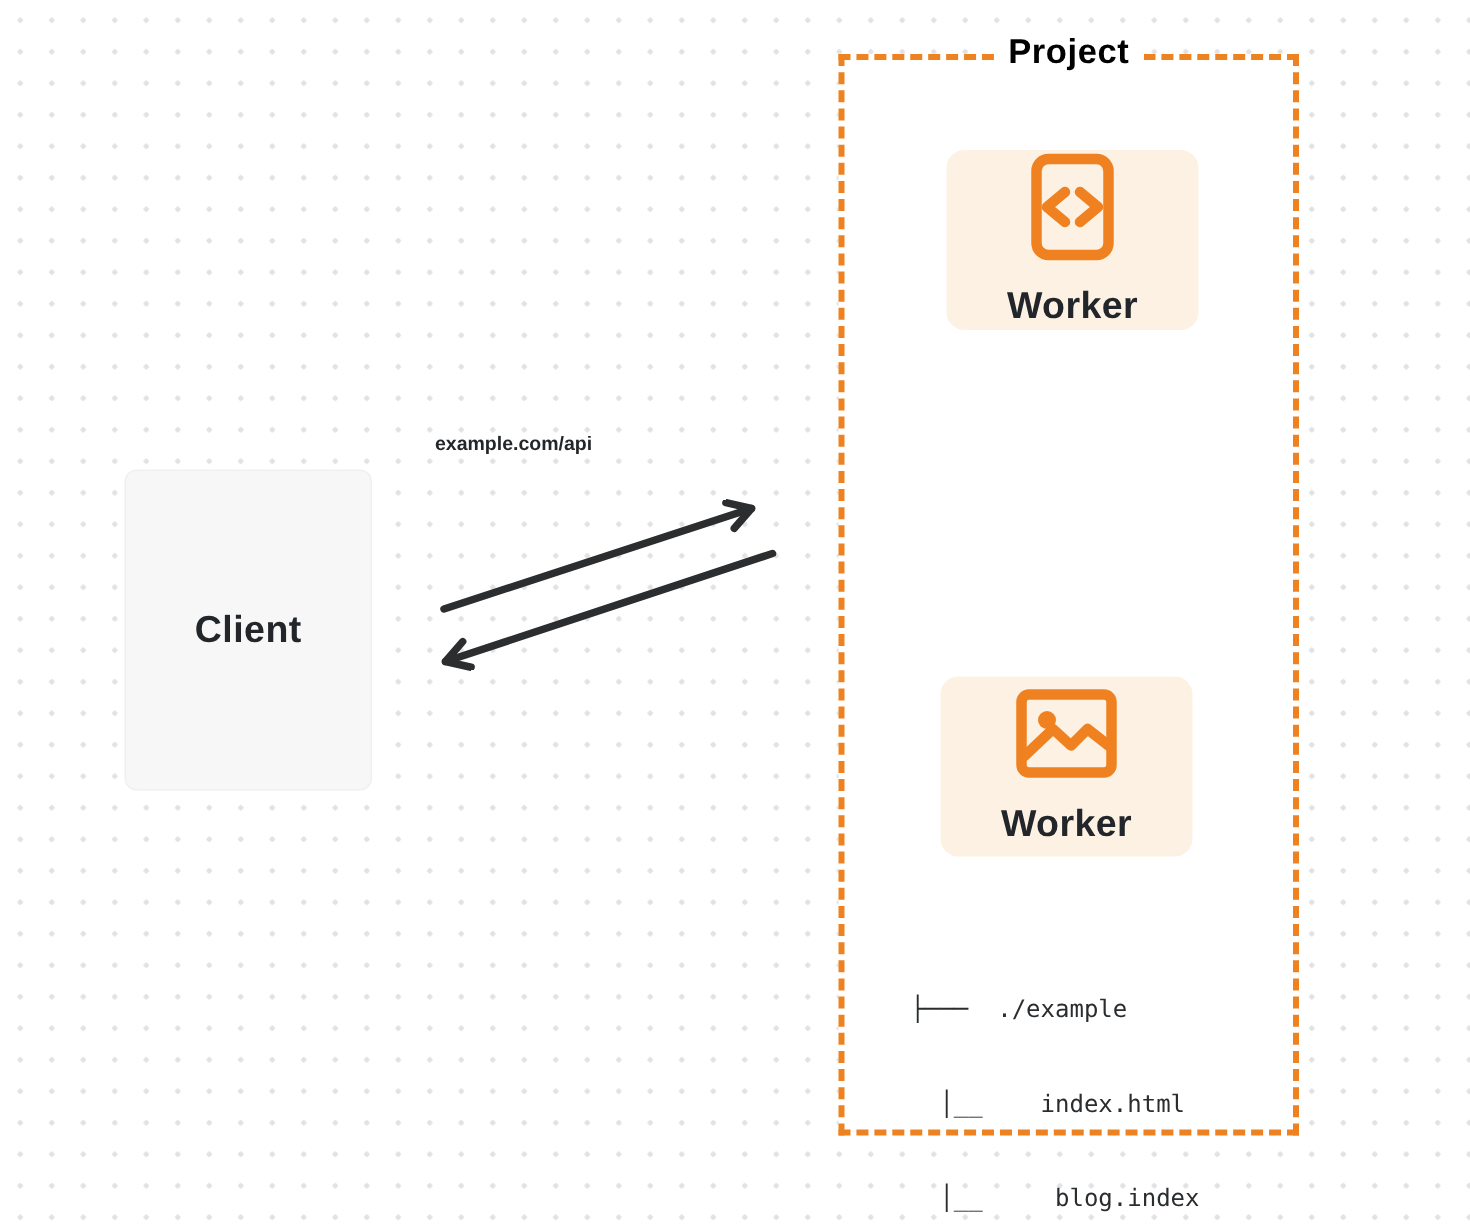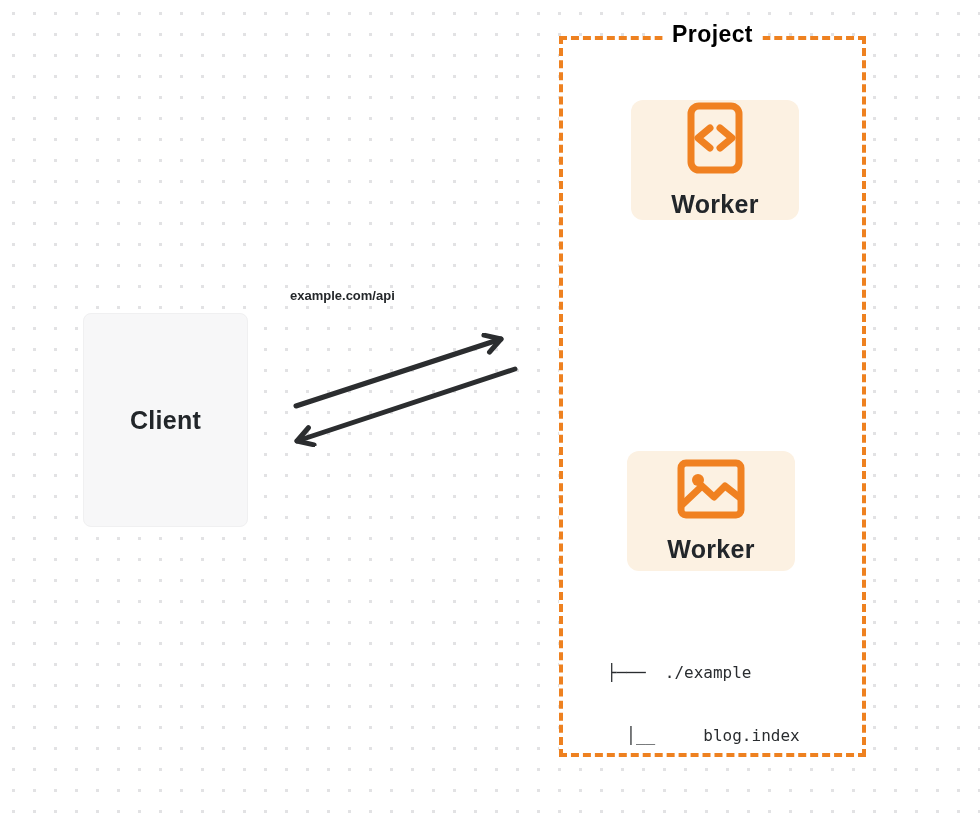--- a/index.html
+++ b/index.html
@@ -128,18 +128,19 @@
           <rect x="4" y="4" width="60" height="52" rx="5" fill="none" stroke="#f08121" stroke-width="7" stroke-linejoin="round"></rect>
           <circle cx="21" cy="21" r="6" fill="#f08121"></circle>
           <polyline points="6,45 25,27 37,38 48,27 62,38" fill="none" stroke="#f08121" stroke-width="7" stroke-linecap="round" stroke-linejoin="round"></polyline>
         </svg>
       </span>
       <div class="card-label">Worker</div>
     </div>
 
     <div class="file-tree">
       <div>├───  ./example</div>
+      <div>  │__    index.html</div>
       <div>  │__     blog.index</div>
       
     </div>
   </div>
 
 </div>
 
 </body></html>

